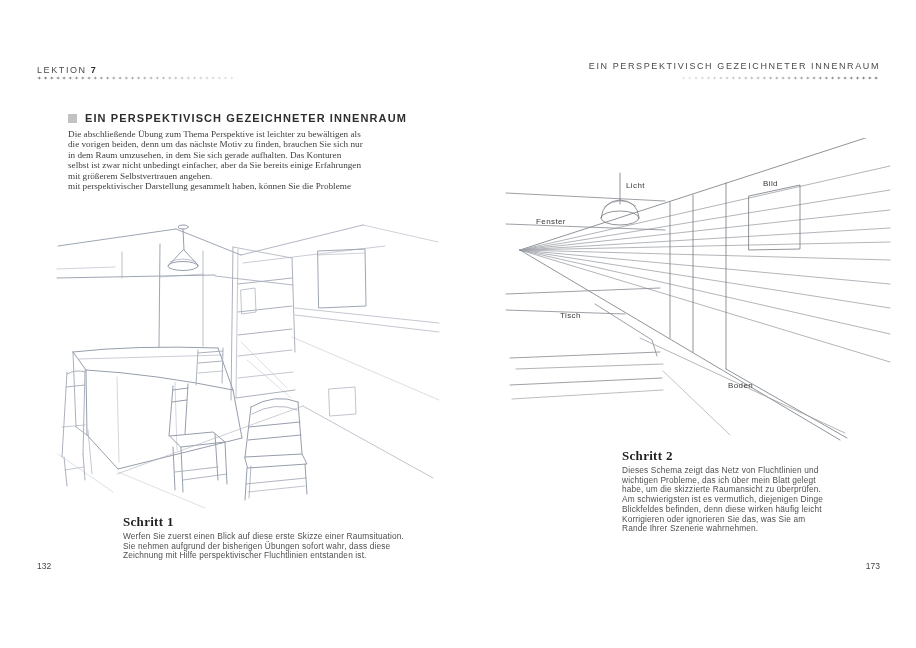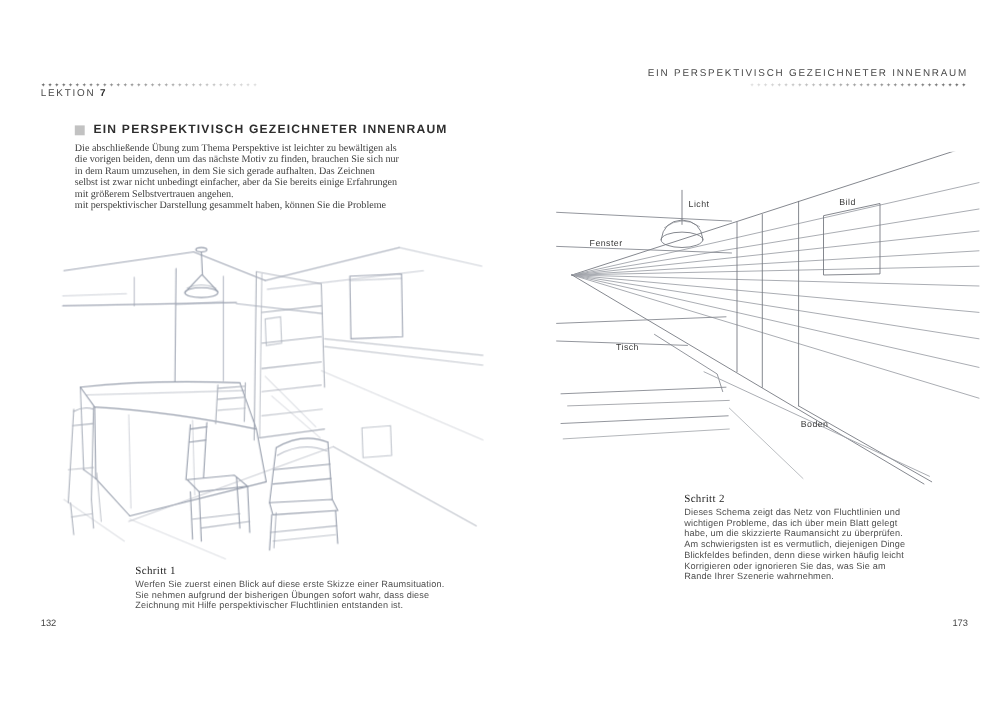--- a/index.html
+++ b/index.html
@@ -20,49 +20,49 @@
   .diamonds.right{background-image:linear-gradient(90deg,#e2e2e2 0%,#a8a8a8 45%,#6d6d6d 100%);}
   
   .sec-title{display:flex;align-items:center;gap:8px;}
   .sec-title .sq{width:9px;height:9px;background:#c2c2c2;flex:0 0 auto;}
   .sec-title .txt{font-size:11px;font-weight:bold;letter-spacing:1.1px;color:#2e2e2e;white-space:nowrap;}
   
   .intro{font-family:"Liberation Serif",serif;font-size:9.2px;line-height:10.4px;color:#3f3f3f;}
   .intro div{white-space:nowrap;}
   
   .step h4{
-    margin:0 0 2px 0;font-family:"Liberation Serif",serif;font-weight:normal;
-    font-size:10px;color:#1f1f1f;letter-spacing:.3px;
+    margin:0 0 2px 0;font-family:"Liberation Serif",serif;font-weight:bold;
+    font-size:13px;color:#1f1f1f;letter-spacing:.3px;
   }
   .step .cap{font-size:8.3px;line-height:9.7px;color:#4f4f4f;letter-spacing:.15px;}
   .step .cap div{white-space:nowrap;}
   .pagenum{font-size:8.5px;color:#444;}
   svg{display:block;}
   svg text{font-family:"Liberation Sans",sans-serif;font-size:8px;fill:#3a3a3a;letter-spacing:.4px;}
 </style>
 </head>
 <body>
 
 <div class="abs" style="left:0;top:0;width:458px;height:648px;">
 
-  <div class="abs runhead" style="left:37px;top:79px;">
+  <div class="abs runhead" style="left:37px;top:65px;">
     <span>LEKTION</span>
     <span class="num">7</span>
   </div>
   <div class="abs diamonds left" style="left:37px;top:75px;">✦✦✦✦✦✦✦✦✦✦✦✦✦✦✦✦✦✦✦✦✦✦✦✦✦✦✦✦✦✦✦✦</div>
 
   <div class="abs sec-title" style="left:68px;top:112px;">
     <span class="sq"></span>
     <span class="txt">EIN PERSPEKTIVISCH GEZEICHNETER INNENRAUM</span>
   </div>
 
   <div class="abs intro" style="left:68px;top:129px;">
     <div>Die abschließende Übung zum Thema Perspektive ist leichter zu bewältigen als</div>
     <div>die vorigen beiden, denn um das nächste Motiv zu finden, brauchen Sie sich nur</div>
-    <div>in dem Raum umzusehen, in dem Sie sich gerade aufhalten. Das Zeichnen</div>
+    <div>in dem Raum umzusehen, in dem Sie sich gerade aufhalten. Das Konturen</div>
     <div>selbst ist zwar nicht unbedingt einfacher, aber da Sie bereits einige Erfahrungen</div>
     <div>mit größerem Selbstvertrauen angehen.</div>
     <div>mit perspektivischer Darstellung gesammelt haben, können Sie die Probleme</div>
   </div>
 
   <svg class="abs" style="left:55px;top:222px;" width="385" height="292" viewBox="0 0 385 292">
     <g fill="none" stroke="#a2a8b4" stroke-width="1" stroke-linecap="round" opacity="0.9">
 
       <g stroke="#949bab">
         <path d="M3,24 L121,7"></path>

